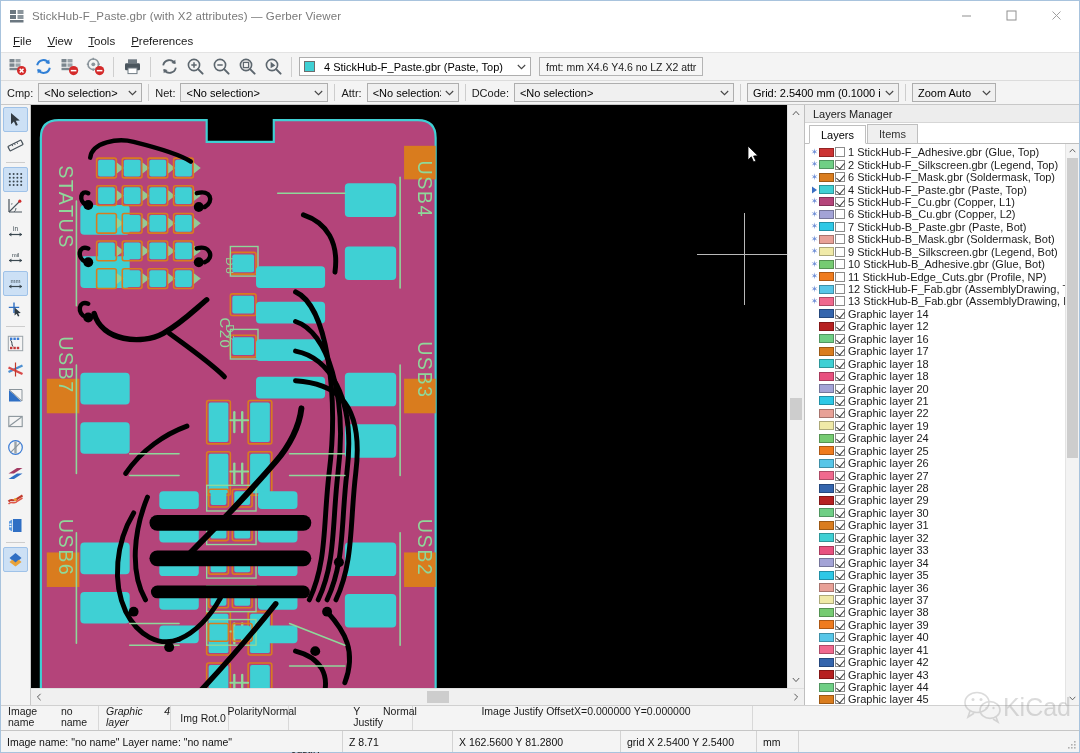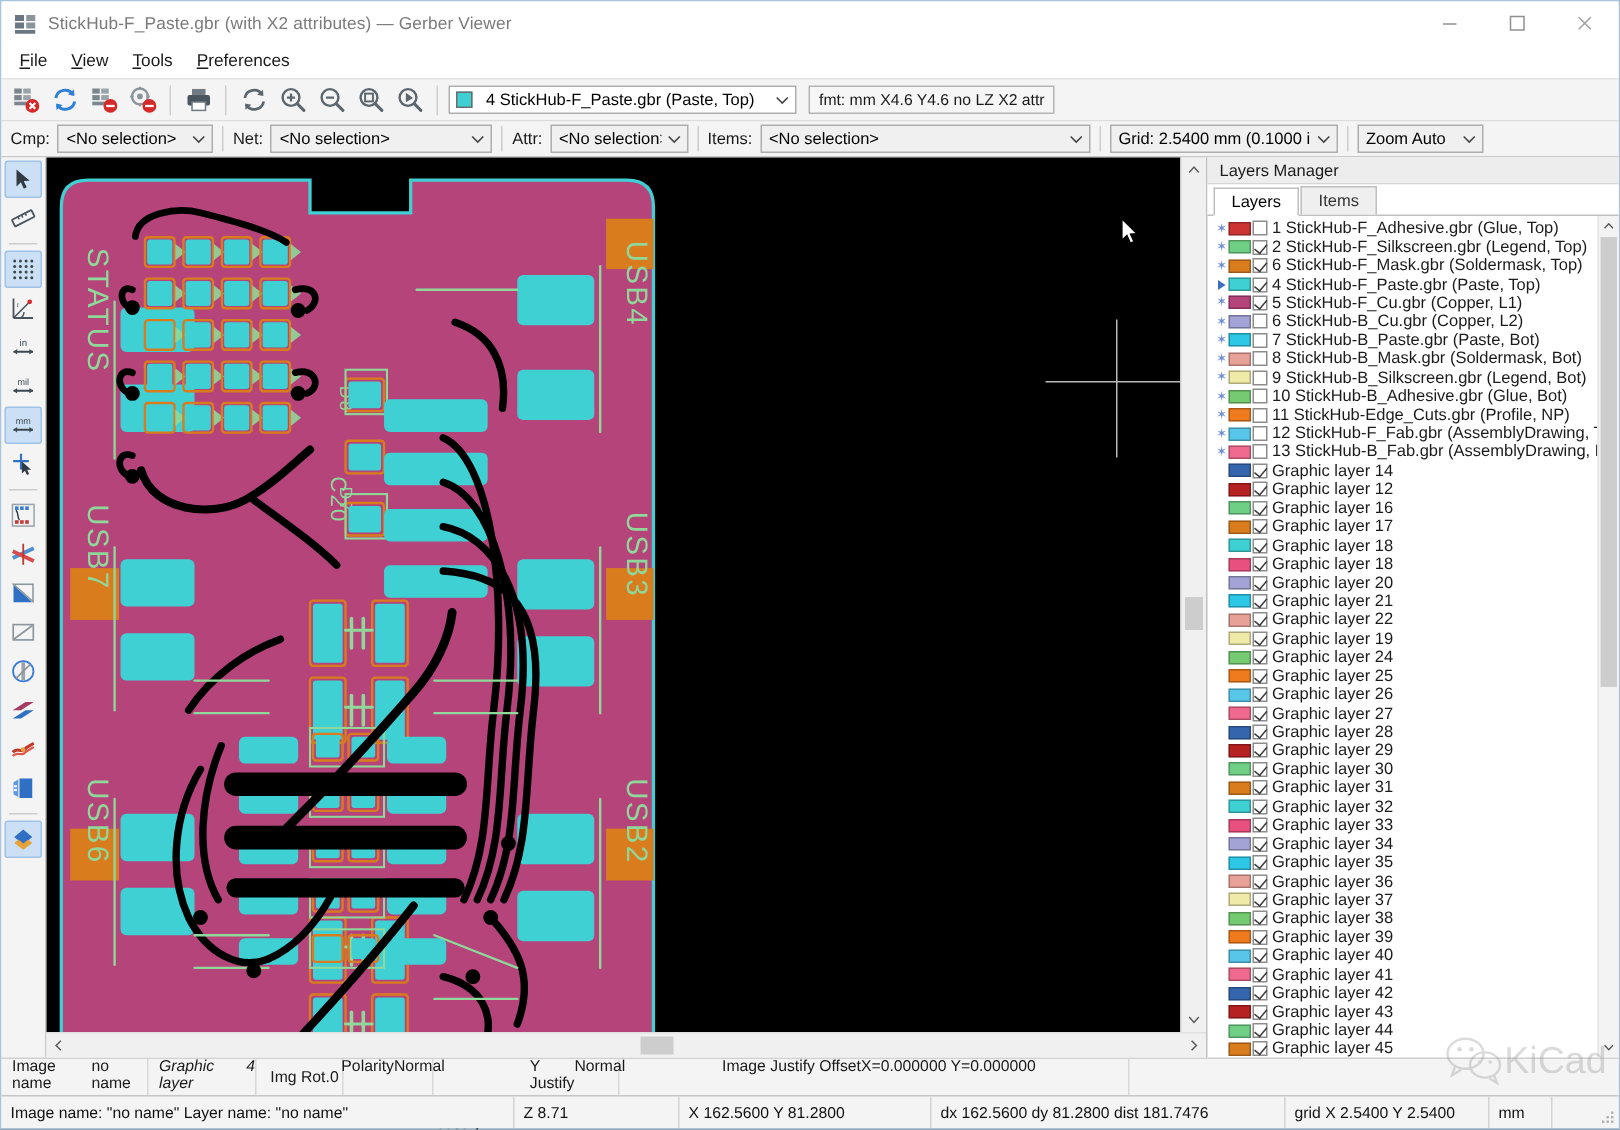--- a/index.html
+++ b/index.html
@@ -295,21 +295,21 @@
     <div class="lbl">Attr:</div>
     <div class="combo gray" style="width:92px;">
       <div class="val">&lt;No selection&gt;</div>
       <div class="arr">
         <svg width="9" height="6" viewBox="0 0 9 6">
             <path d="M0.8 1 L4.5 4.7 L8.2 1" stroke="#454545" stroke-width="1.1" fill="none"></path>
           </svg>
       </div>
     </div>
     <div class="vsep"></div>
-    <div class="lbl">Items:</div>
+    <div class="lbl">DCode:</div>
     <div class="combo gray" style="width:220px;">
       <div class="val">&lt;No selection&gt;</div>
       <div class="arr">
         <svg width="9" height="6" viewBox="0 0 9 6">
             <path d="M0.8 1 L4.5 4.7 L8.2 1" stroke="#454545" stroke-width="1.1" fill="none"></path>
           </svg>
       </div>
     </div>
     <div class="vsep"></div>
     <div class="combo gray" style="width:152px;">
@@ -1076,21 +1076,20 @@
       <div class="sg-col" style="width: 340px;">
         <div class="h">Image Justify Offset</div>
         <div class="v">X=0.000000 Y=0.000000</div>
       </div>
     </div>
 
   <div class="statusbar">
     <div class="sb-cell" style="width:342px;">Image name: "no name"  Layer name: "no name"</div>
     <div class="sb-cell" style="width:110px;">Z 8.71</div>
     <div class="sb-cell" style="width:168px;">X 162.5600  Y 81.2800</div>
-    <div class="sb-cell" style="width:236px;">dx 162.5600  dy 81.2800  dist 181.7476</div>
     <div class="sb-cell" style="width:136px;">grid X 2.5400  Y 2.5400</div>
     <div class="sb-cell" style="width:42px;">mm</div>
     <div class="sb-cell" style="flex:1 1 auto;border-right:none;"></div>
   </div>
 
   <div class="watermark">
     <svg width="40" height="34" viewBox="0 0 40 34">
       <ellipse cx="14" cy="12.5" rx="12" ry="10" fill="none" stroke="#8a8a8a" stroke-width="1.6"></ellipse>
       <path d="M7 21 L5 27 L11 23.2" fill="none" stroke="#8a8a8a" stroke-width="1.6"></path>
       <circle cx="10" cy="9.5" r="1.5" fill="#8a8a8a"></circle>

